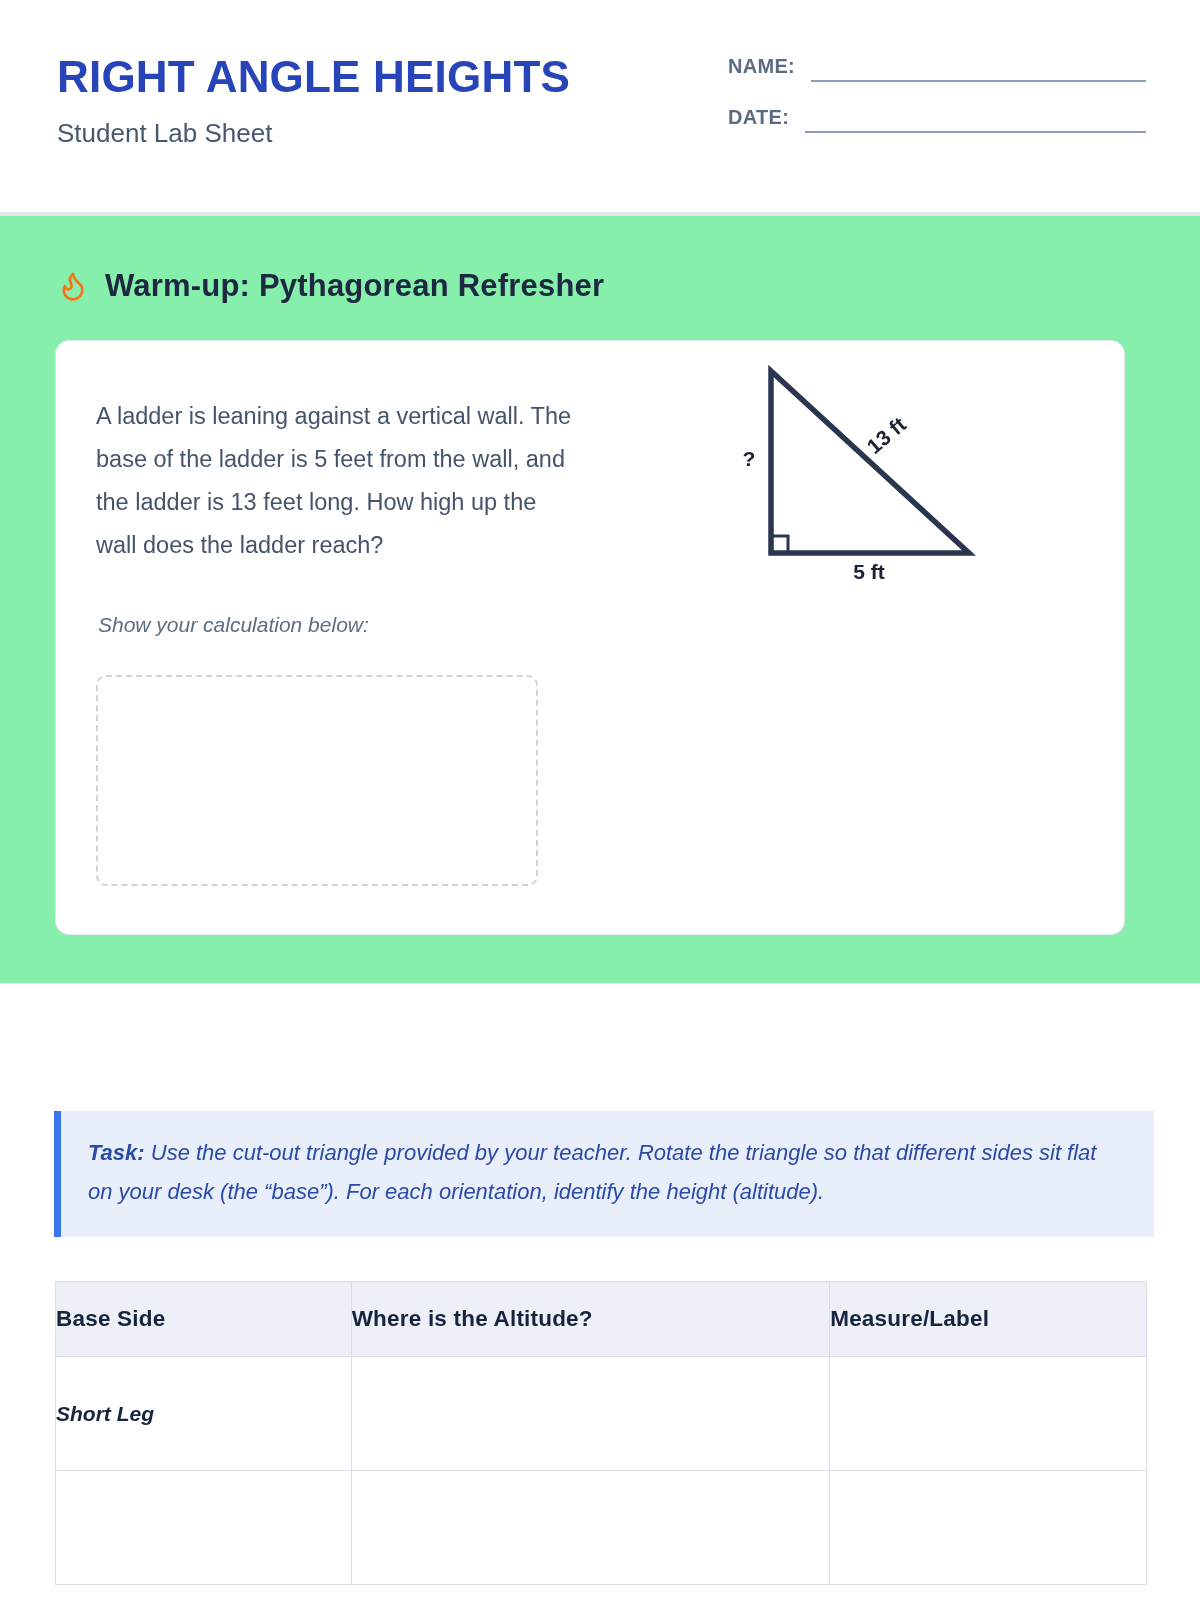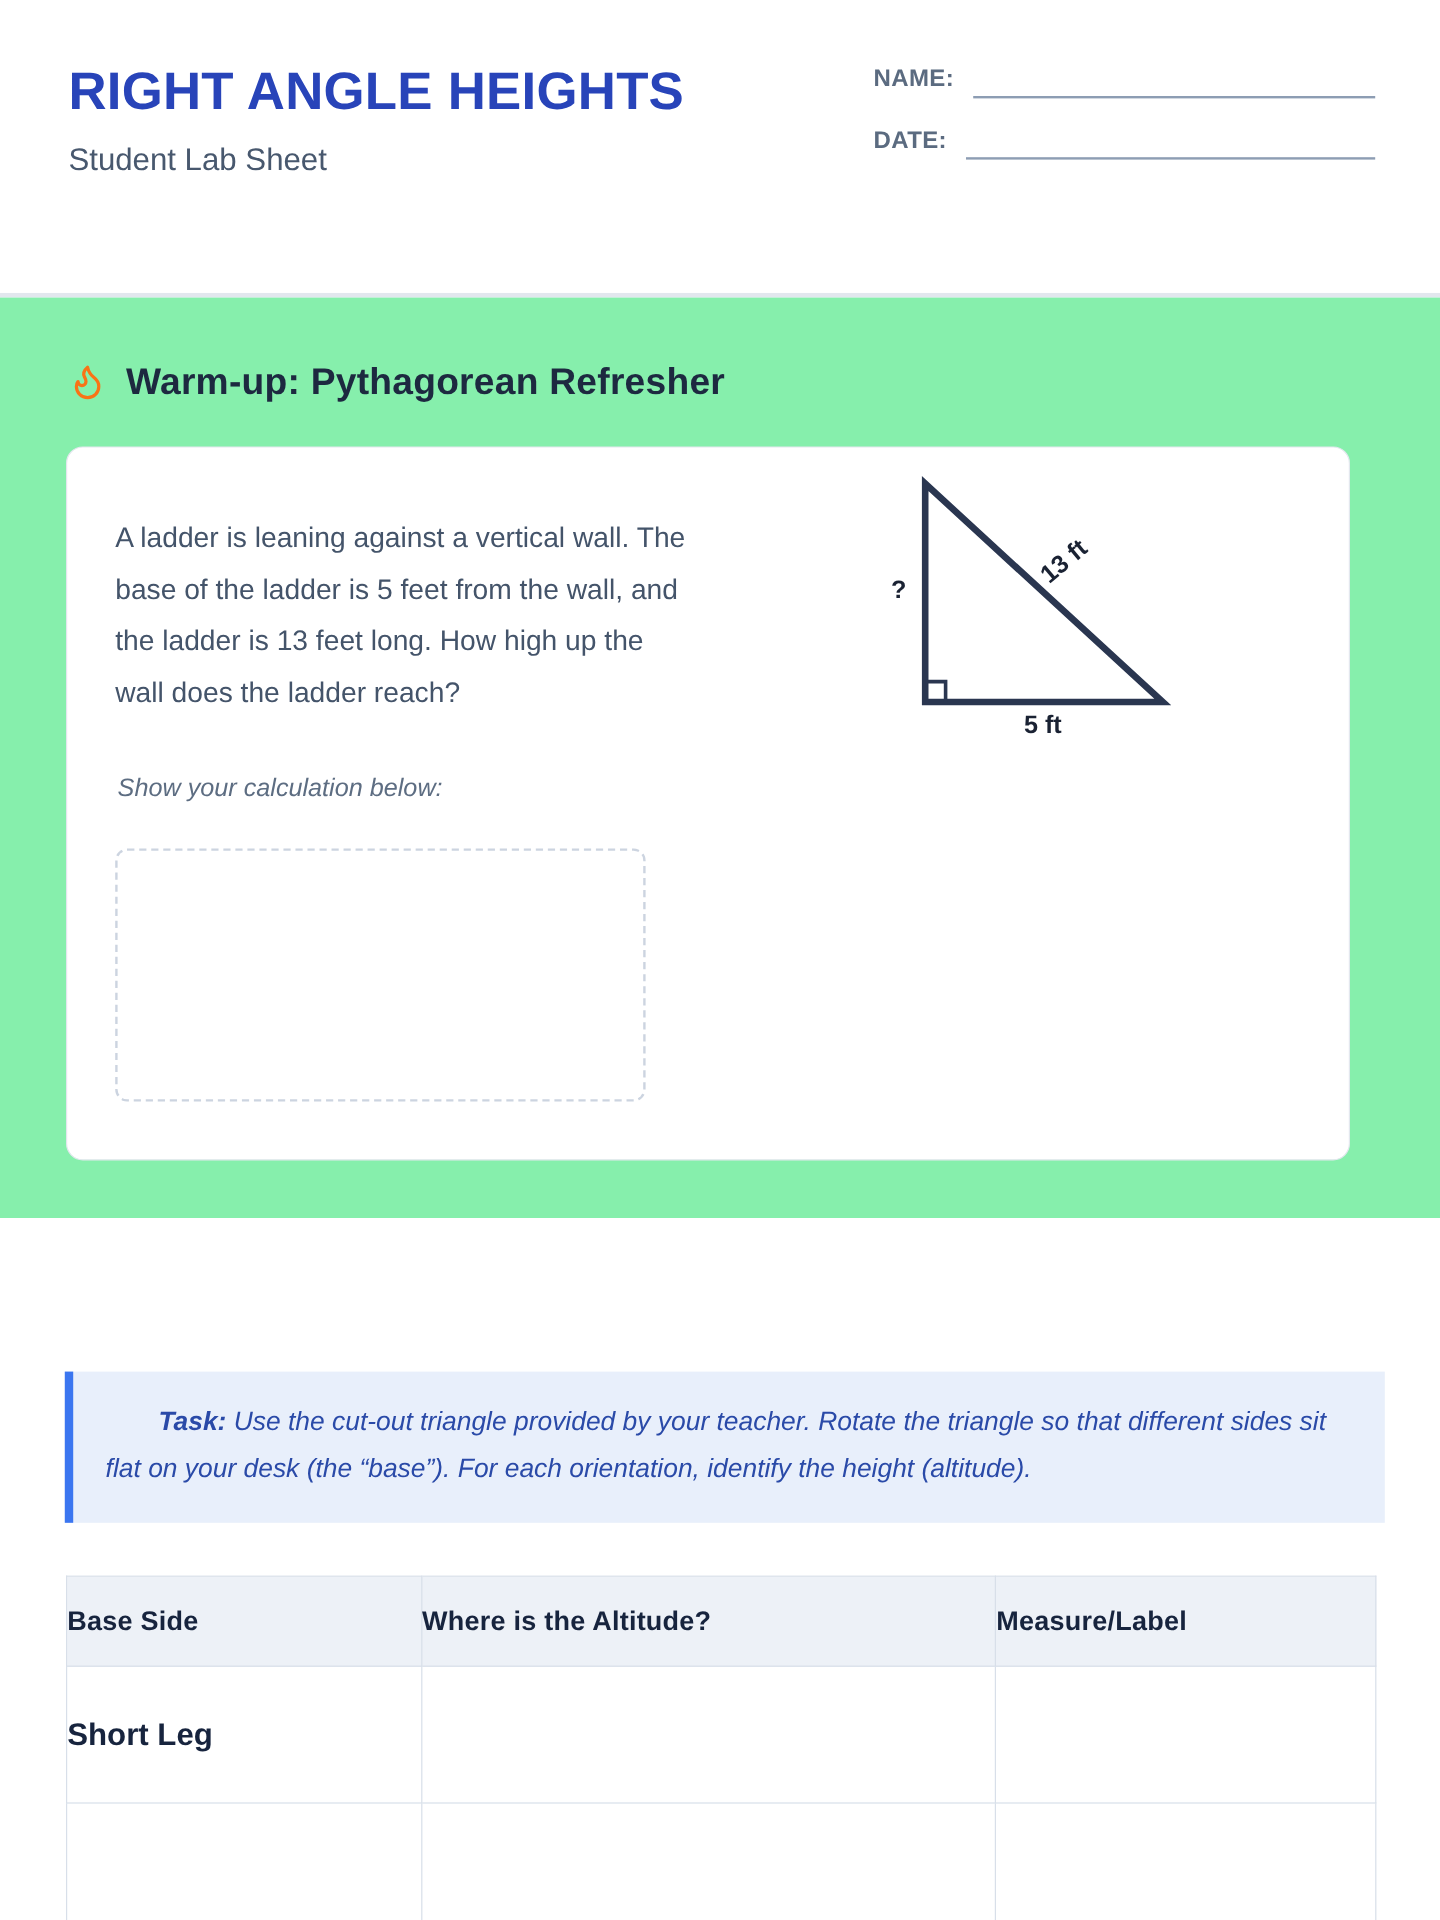--- a/index.html
+++ b/index.html
@@ -6,21 +6,21 @@
   html, body { width: 1200px; height: 1600px; overflow: hidden; }
   body {
     font-family: "Liberation Sans", sans-serif;
     background: #ffffff;
     position: relative;
   }
 
   
   .header {
     position: relative;
-    height: 244px;
+    height: 212px;
     background: #ffffff;
     padding-left: 32px;
   }
   .page-title {
     position: absolute;
     left: 57px; top: 52px;
     font-size: 44px;
     font-weight: 800;
     letter-spacing: 0.2px;
     color: #2844b9;
@@ -133,21 +133,21 @@
     left: 54px; top: 128px;
     width: 1100px;
     background: #e8effb;
     border-left: 7px solid #3b76f0;
     padding: 22px 34px 26px 27px;
     font-size: 22px;
     font-style: italic;
     line-height: 39px;
     color: #2a4aa8;
   }
-  .task-label { font-weight: bold; margin-left: 44px; }
+  .task-label { font-weight: bold; }
 
   .rotation-table {
     position: absolute;
     left: 55px; top: 298px;
     width: 1092px;
     border-collapse: collapse;
   }
   .rotation-table th, .rotation-table td {
     border: 1.5px solid #d8dfe9;
     text-align: left;
@@ -156,24 +156,25 @@
   .rotation-table th {
     height: 75px;
     background: #edf1f7;
     font-size: 22.5px;
     font-weight: bold;
     color: #17243e;
     letter-spacing: 0.2px;
   }
   .rotation-table td {
     height: 114px;
-    font-size: 26px;
+    font-size: 21px;
     font-weight: bold;
     color: #17243e;
     background: #ffffff;
+    font-style: italic;
   }
   .col-base { width: 296px; }
   .col-alt  { width: 479px; }
   .col-meas { width: 317px; }
 </style>
 </head>
 <body>
 
 <div class="header">
   <div class="page-title">RIGHT ANGLE HEIGHTS</div>

